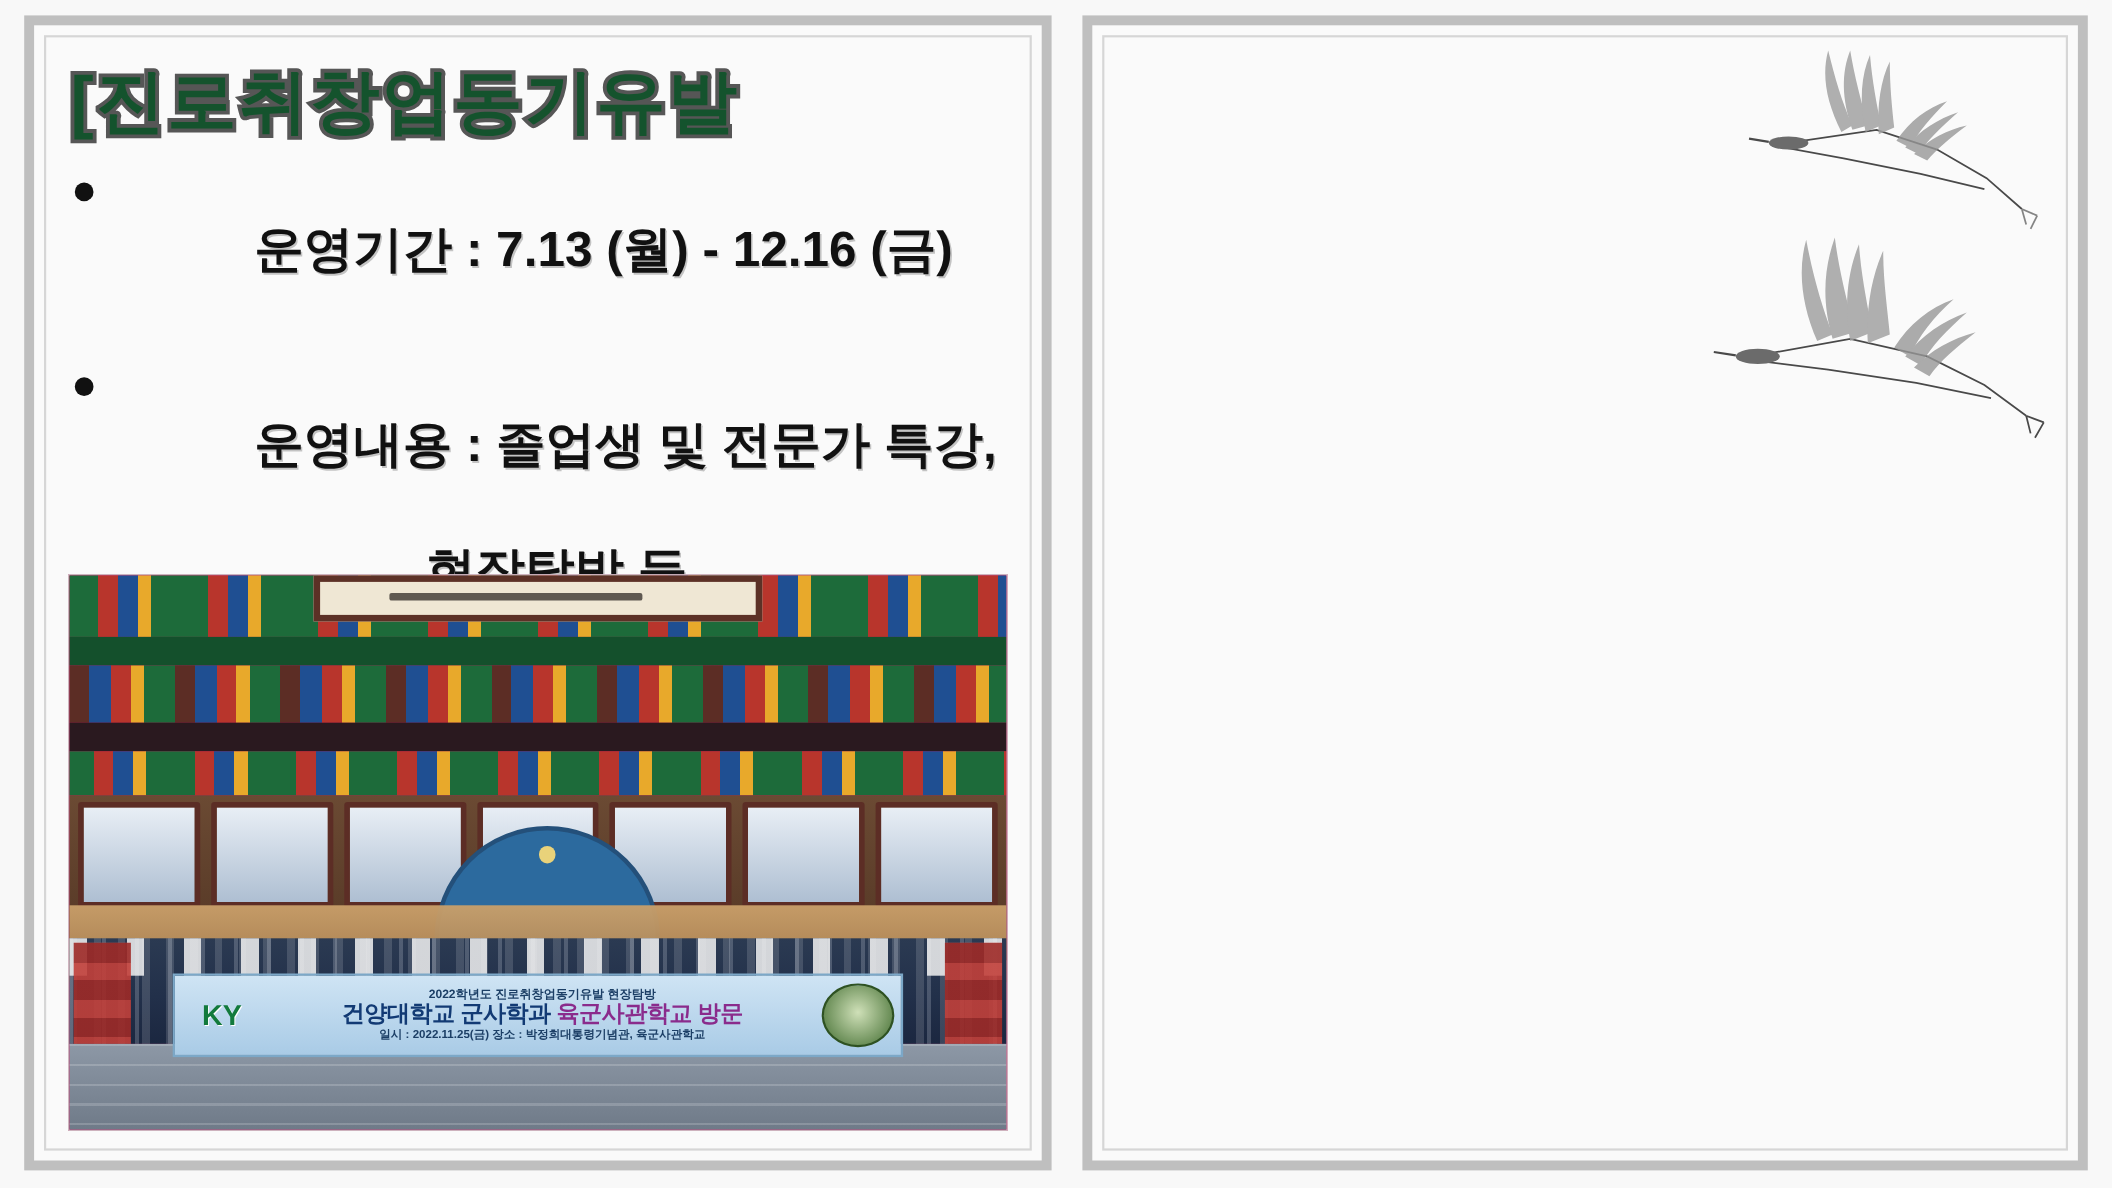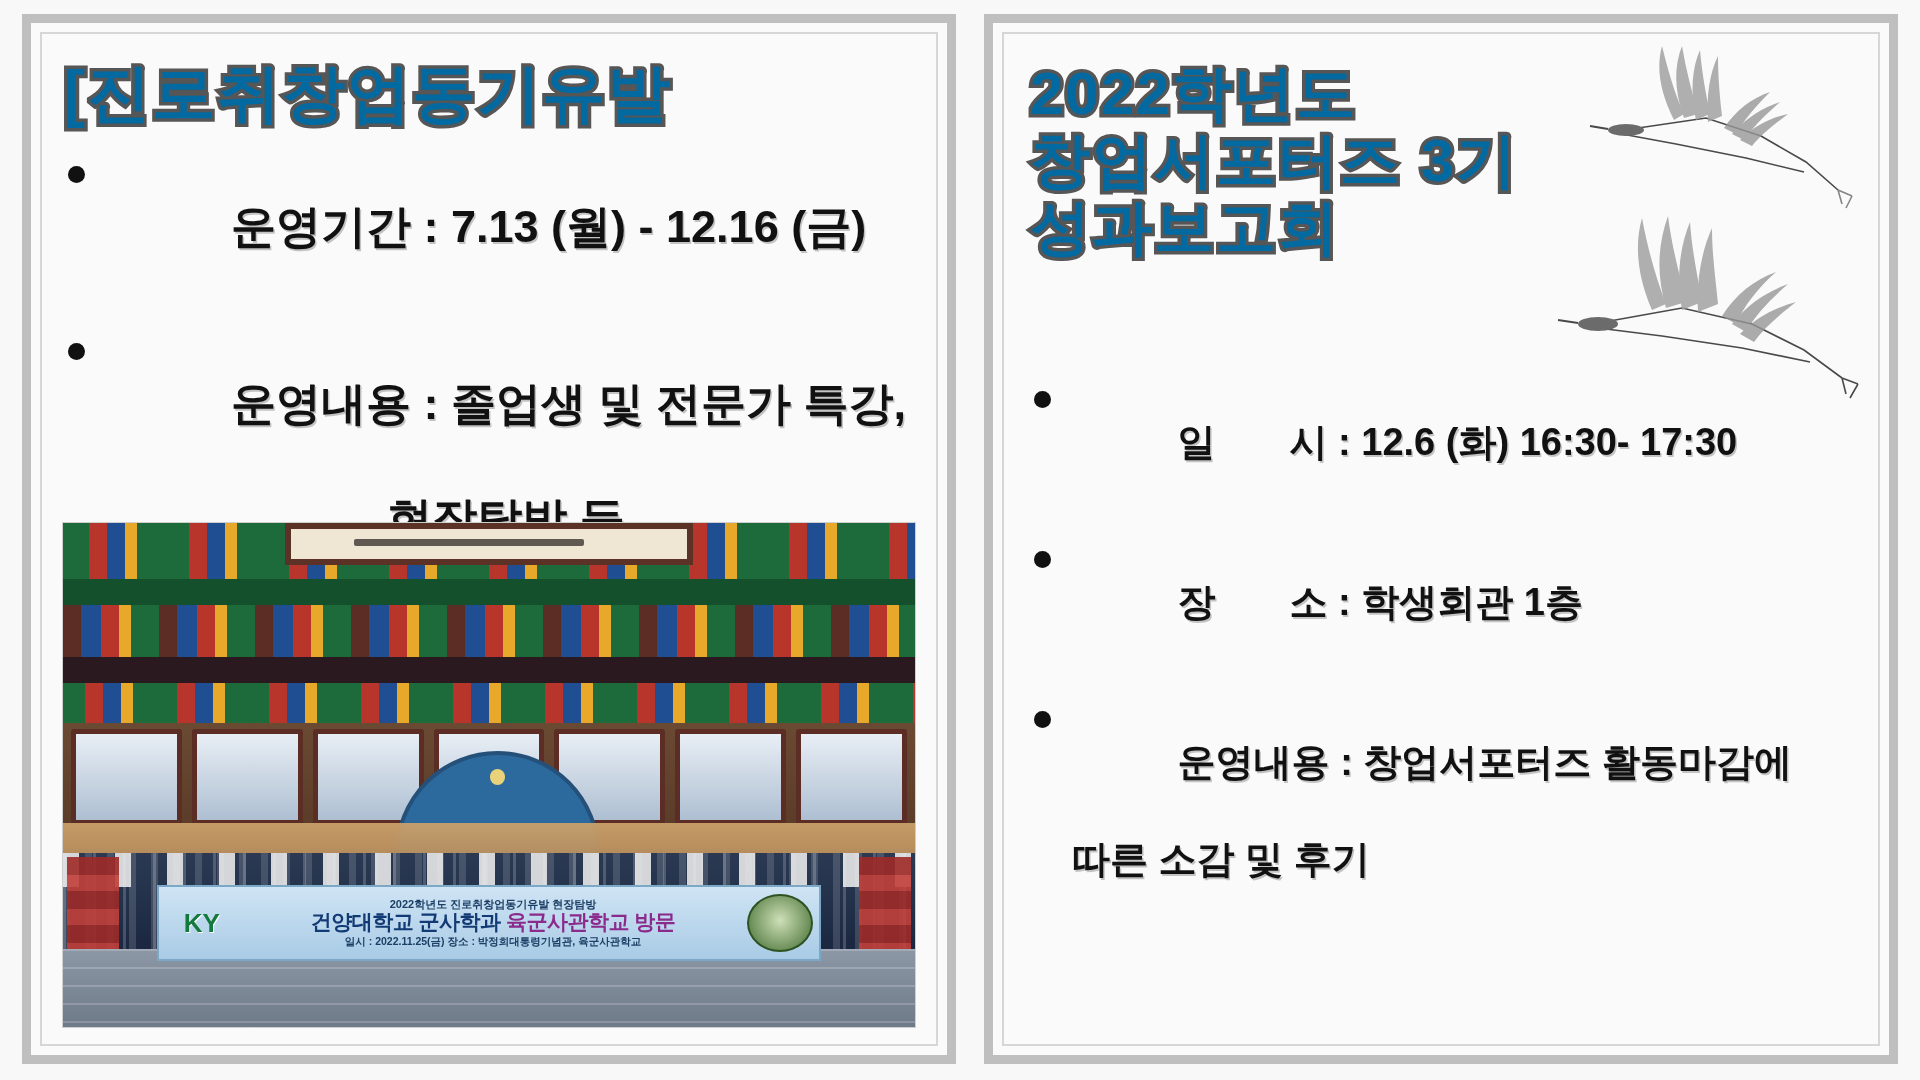--- a/index.html
+++ b/index.html
@@ -39,21 +39,21 @@
   .panel-right{
     position:absolute;left:984px;top:14px;width:914px;height:1050px;
   }
 
   
   .headline{
     position:relative;
     margin:0;
     font-family:"Liberation Sans","DejaVu Sans",sans-serif;
     font-weight:700;
-    color:#0369a1;
+    color:#14532d;
     -webkit-text-stroke:7px #565656;
     paint-order:stroke fill;
     letter-spacing:2px;
     line-height:1.12;
     white-space:nowrap;
   }
   .headline-l{ font-size:63px; }
   .headline-r{ font-size:60px; }
 
   .head-block-left{ padding:24px 0 0 22px; }
@@ -328,35 +328,18 @@
         </g>
         <g fill="#8f8f8f" opacity=".8">
           <path d="M180 162 C194 140 212 126 234 118 C216 134 202 152 194 170 Z"></path>
           <path d="M190 170 C206 150 224 138 246 130 C228 146 214 160 204 178 Z"></path>
           <path d="M198 180 C214 164 232 154 254 148 C236 162 222 174 212 188 Z"></path>
         </g>
         <ellipse cx="56" cy="170" rx="20" ry="7" fill="#5f5f5f"></ellipse>
         <path d="M36 169 L16 166" stroke="#3b3b3b" stroke-width="2" fill="none"></path>
       </svg>
 
-      <div class="head-block-right">
-        <div class="headline headline-r">2022학년도</div>
-        <div class="headline headline-r">창업서포터즈 3기</div>
-        <div class="headline headline-r">성과보고회</div>
-      </div>
-
-      <ul class="bullets bullets-right" style="margin-top:108px;">
-        <li>
-          <span class="kv-key">일       시</span><span> : 12.6 (화) 16:30- 17:30</span>
-        </li>
-        <li>
-          <span class="kv-key">장       소</span><span> : 학생회관 1층</span>
-        </li>
-        <li>
-          <span class="kv-key">운영내용</span><span> : 창업서포터즈 활동마감에</span>
-          <span style="display:block">따른 소감 및 후기</span>
-        </li>
-      </ul>
+
 
     </div>
   </div>
 
 </div>
 
 </body></html>

